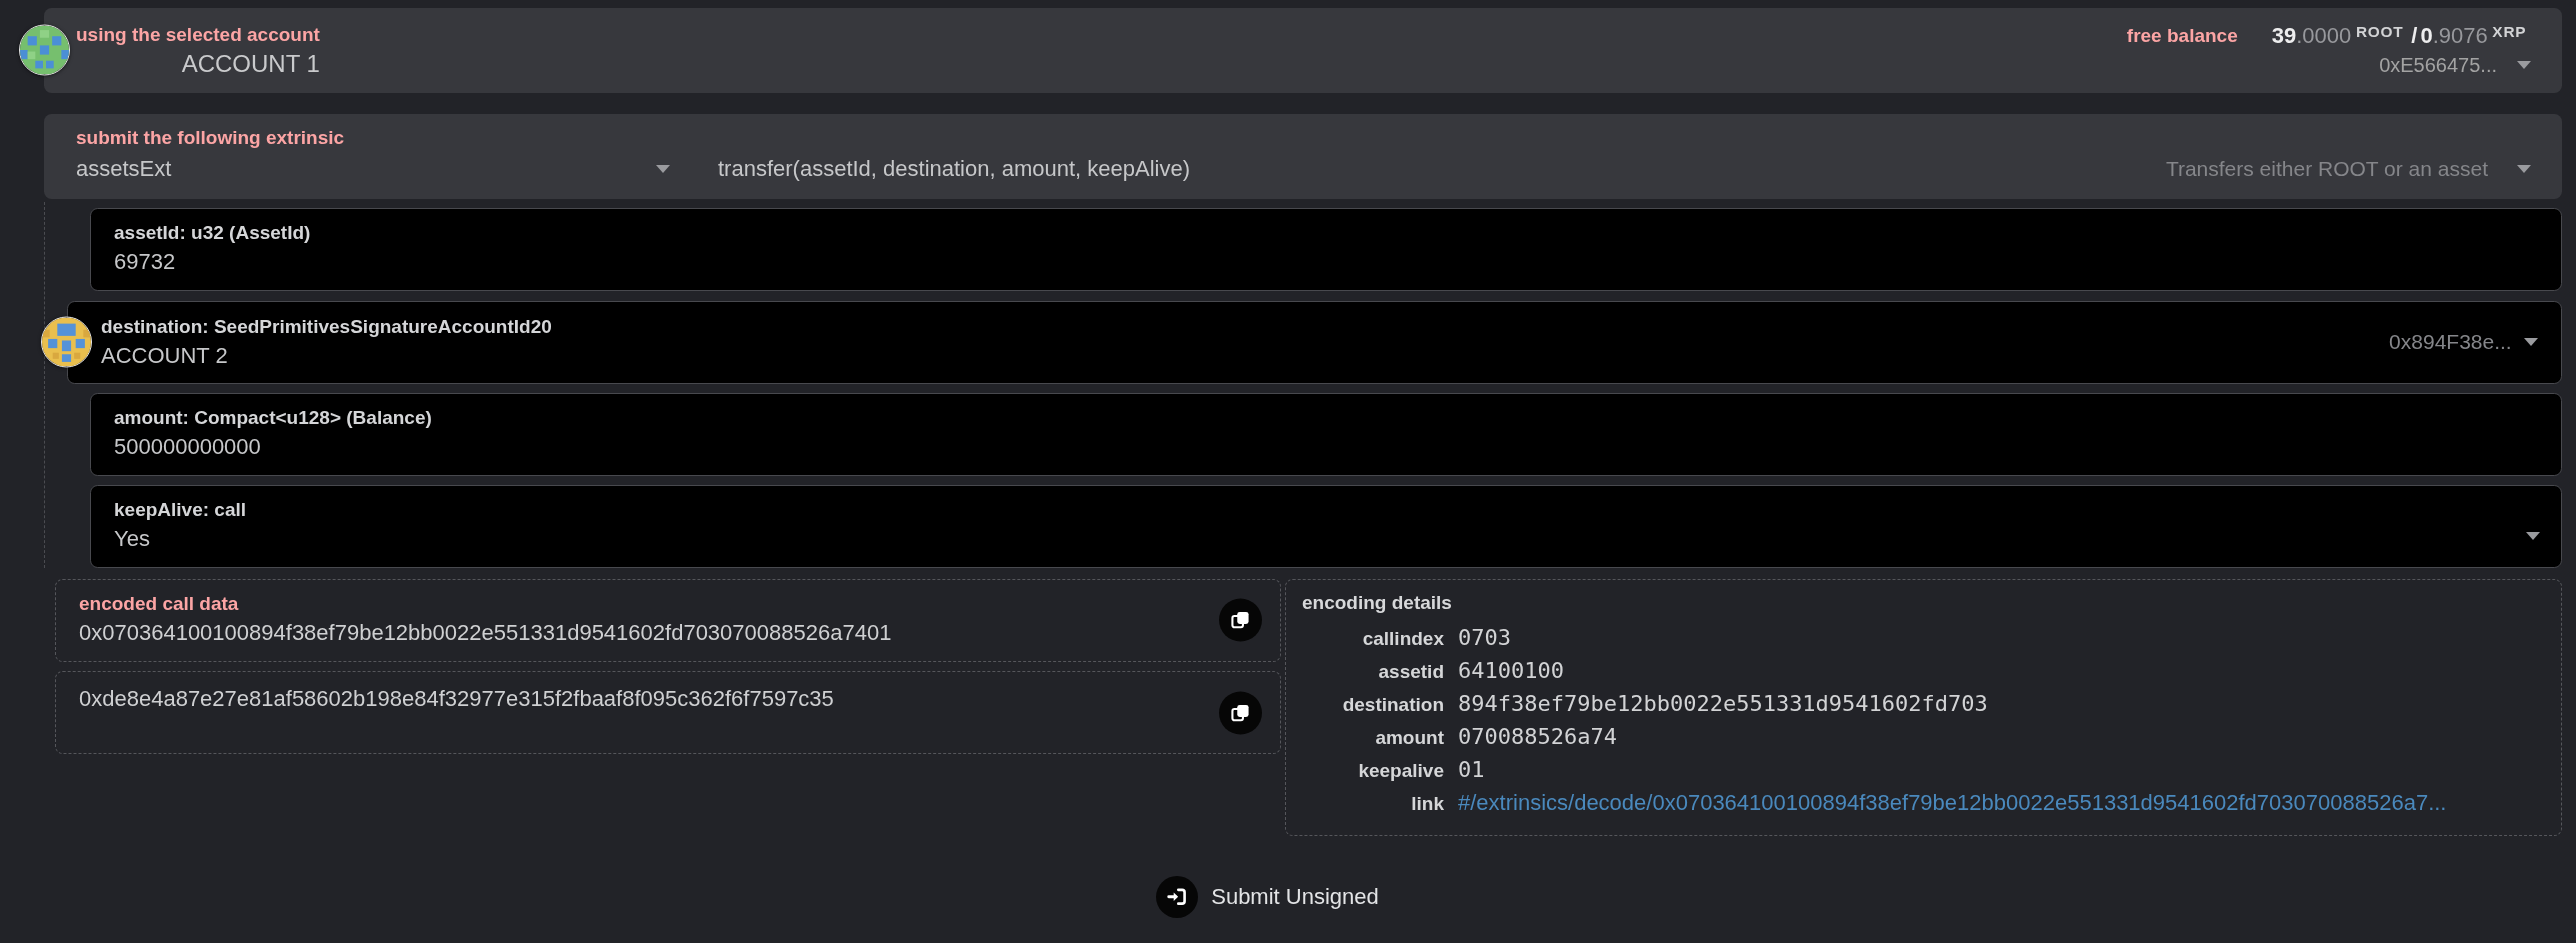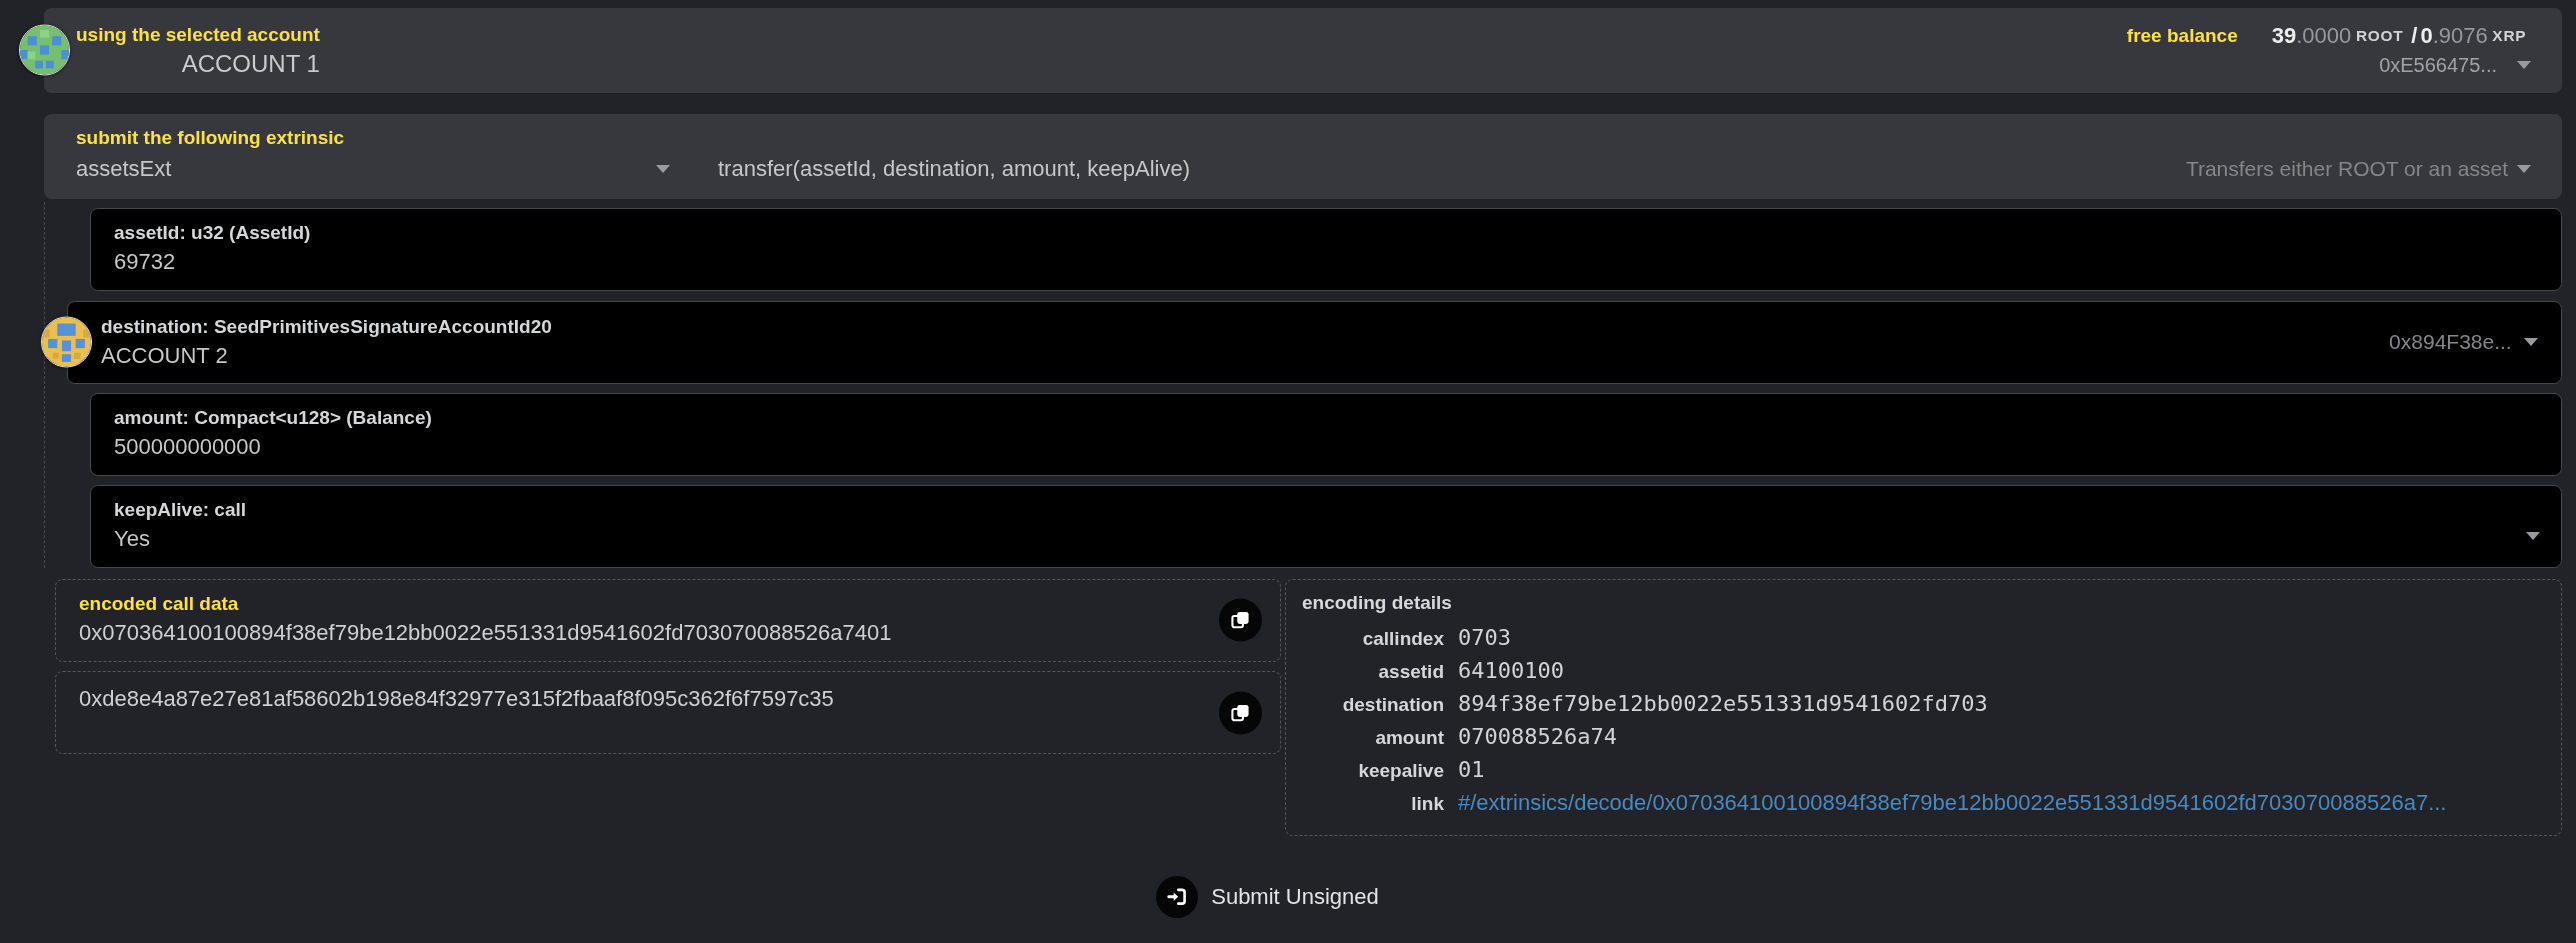--- a/index.html
+++ b/index.html
@@ -17,25 +17,25 @@
     display:flex; align-items:center; justify-content:space-between;
     padding:0 31px 0 32px;
   }
   .avatar {
     position:absolute; width:51px; height:51px; border-radius:50%;
     border:1.5px solid #e9e9e9; overflow:hidden; background:#333;
     box-shadow:0 0.8px 3.8px rgba(0,0,0,.55);
   }
   .account-bar .avatar { left:-25.4px; top:50%; transform:translateY(-50%); }
   .avatar svg { display:block; width:100%; height:100%; }
-  .lbl { font-weight:bold; font-size:19px; color:#fde047; line-height:26px; }
+  .lbl { font-weight:bold; font-size:19px; color:#fca5a5; line-height:26px; }
   .big-val { font-size:24px; color:#c9cacc; line-height:31px;text-align:right; }
 
   .balance-block { display:flex; flex-direction:column; align-items:flex-end; gap:4.6px; }
-  .balance-line { display:flex; align-items:center; gap:0; font-size:22px; }
+  .balance-line { display:flex; align-items:flex-start; gap:0; font-size:22px; }
   .balance-line .gap { width:34px; }
   .num  { color:#ededee; font-weight:bold; }
   .dec  { color:#97989c; }
   .unit { font-size:15.4px; font-weight:bold; color:#d2d3d5; letter-spacing:0.8px; padding:0 4.6px; }
   .sep  { color:#ededee; font-weight:bold; padding:0 3.1px; }
   .addr-line {
     display:flex; align-items:center; gap:20px;
     color:#a3a3a3; font-size:20px; cursor:pointer;
   }
   .caret {
@@ -48,21 +48,21 @@
   .extrinsic-panel { margin:21.5px 14px 0 44px; height:85px; padding:10.8px 31px 0 32px; }
   .ex-row { display:flex; align-items:center; margin-top:4.6px; }
   .section-select {
     width:594px; display:flex; justify-content:space-between; align-items:center;
     font-size:22px; color:#c6c7c9; cursor:pointer;
   }
   .method-select {
     flex:1; display:flex; justify-content:space-between; align-items:center;
     padding-left:48px; font-size:22px; color:#c6c7c9; cursor:pointer;
   }
-  .method-doc { display:flex; align-items:center; gap:9px; color:#85868a; font-size:21px; }
+  .method-doc { display:flex; align-items:center; gap:29px; color:#85868a; font-size:21px; }
 
   
   .params { margin:3.1px 14px 0 44px; border-left:1.5px dashed #4b4c51; padding-top:6.2px; }
   .param-box {
     position:relative; background:#000000; border:1.5px solid #48494e; border-radius:7.7px;
     height:83px; margin:0 0 9.2px 45px; padding:10.8px 23px;
   }
   .param-box .lbl { color:#d5d6d8; }
   .param-value { font-size:22px; color:#c6c7c9; line-height:31px; }
   .param-box.destination {

